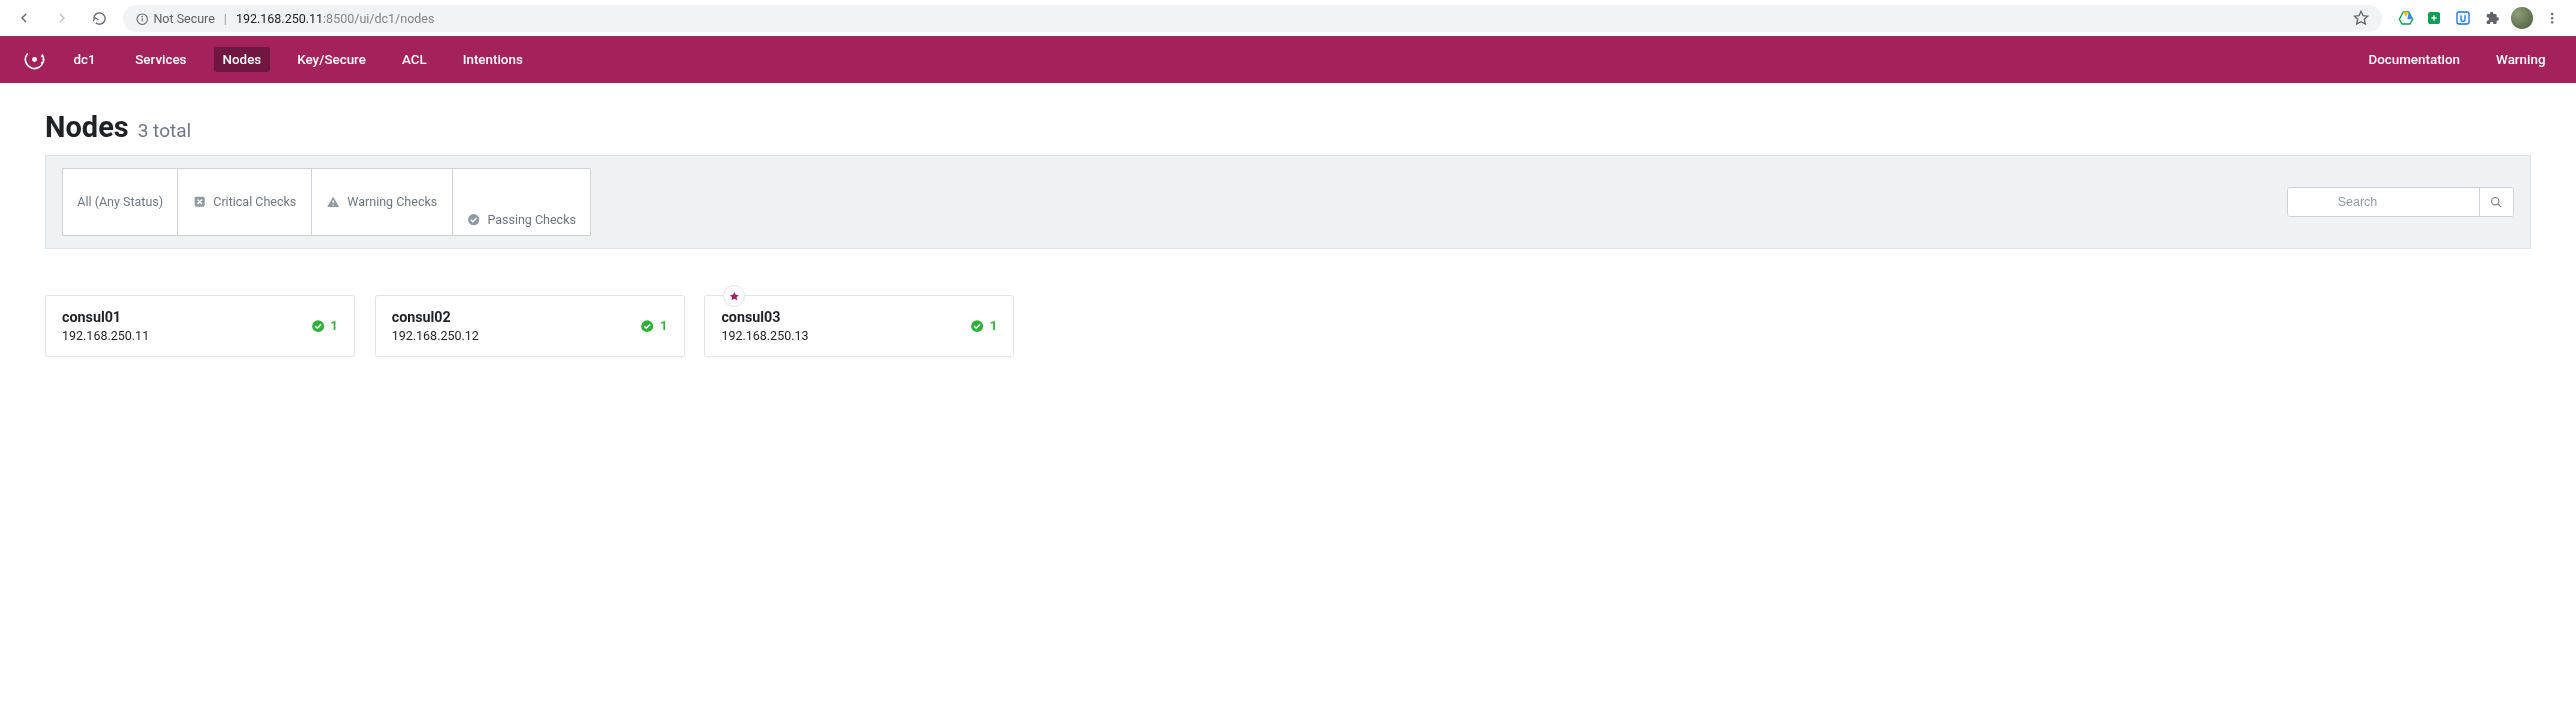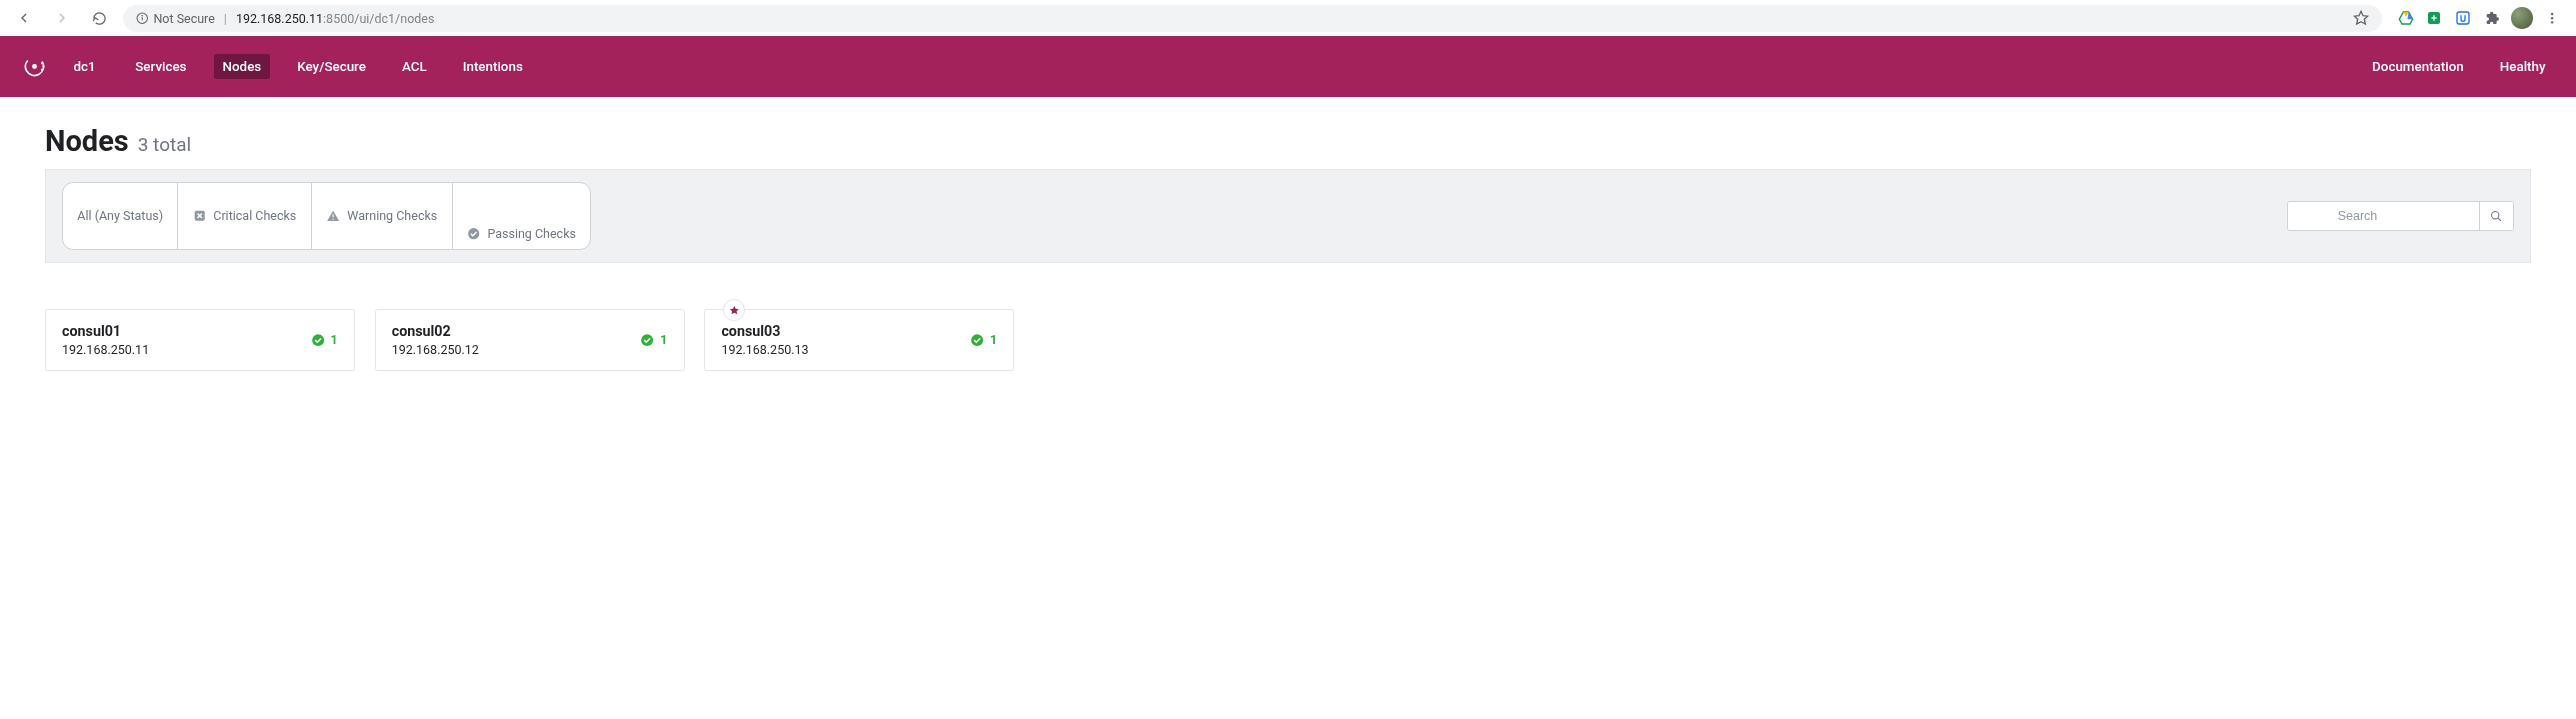--- a/index.html
+++ b/index.html
@@ -3,45 +3,45 @@
   <meta charset="utf-8">
   <style>
     * { margin: 0; padding: 0; box-sizing: border-box; }
     body { font-family: -apple-system, BlinkMacSystemFont, "Segoe UI", Roboto, Helvetica, Arial, sans-serif; background: #fff; }
 
     
     .browser-chrome { display: flex; align-items: center; height: 36px; padding: 0 9px; gap: 9px; background: #fff; }
     .chrome-btn { width: 29px; height: 29px; display: flex; align-items: center; justify-content: center; border-radius: 50%; cursor: pointer; color: #5f6368; }
     .chrome-btn.disabled { color: #bdbdbd; }
     .address-bar { flex: 1; display: flex; align-items: center; height: 27px; background: #f1f3f4; border-radius: 13.4px; padding: 0 12.5px; gap: 9px; color: #5f6368; font-size: 12.5px; }
-    .address-secure { display: flex; align-items: center; gap: 5.4px; color: #5f6368; }
+    .address-secure { display: flex; align-items: flex-end; gap: 5.4px; color: #5f6368; }
     .address-sep { color: #9aa0a6; }
     .address-url { color: #202124; }
     .address-url .gray { color: #80868b; }
     .chrome-right { display: flex; align-items: center; gap: 10.7px; padding: 0 5.4px; }
     .ext-icon { width: 18px; height: 18px; display: flex; align-items: center; justify-content: center; }
     .avatar { width: 21.5px; height: 21.5px; border-radius: 50%; background: radial-gradient(circle at 30% 30%, #8d9e7a, #4a5a3a); }
 
     
-    .nav { background: #a3225b; height: 61px; display: flex; align-items: center; padding: 0 21.5px; gap: 18px; color: #fff; }
+    .nav { background: #a3225b; height: 47px; display: flex; align-items: center; padding: 0 21.5px; gap: 18px; color: #fff; }
     .logo { width: 25px; height: 25px; display: flex; align-items: center; justify-content: center; }
     .nav-item { font-size: 13.4px; font-weight: 500; padding: 5.4px 9px; border-radius: 2.7px; cursor: pointer; color: #fff; }
     .nav-item.dc { font-weight: 500; margin-right: 3.6px; }
     .nav-item.active { background: #6f1740; }
     .nav-spacer { flex: 1; }
 
     
     .content { padding: 27px 45px; }
     .title-row { display: flex; align-items: baseline; gap: 9px; border-bottom: 0.9px solid #e1e4e8; padding-bottom: 10.7px; }
     .title { font-size: 29px; font-weight: 700; color: #1f2124; }
     .title-count { font-size: 19px; color: #6f7682; }
 
     
     .filter-bar { background: #f0f1f2; border: 0.9px solid #e1e4e8; border-top: none; padding: 12.5px 16px; display: flex; align-items: center; }
-    .filter-tabs { display: flex; border: 0.9px solid #cfd2d6; border-radius: 11px; overflow: hidden; background: #fff; }
+    .filter-tabs { display: flex; border: 0.9px solid #cfd2d6; border-radius: 1px; overflow: hidden; background: #fff; }
     .filter-tab { padding: 7.2px 14.3px; border-right: 0.9px solid #cfd2d6; display: flex; align-items: center; gap: 7.2px; font-size: 12.5px; color: #6f7682; cursor: pointer; }
     .filter-tab:last-child { border-right: none; margin-top: 36px; }
     .filter-tab svg { flex-shrink: 0; }
     .filter-spacer { flex: 1; }
     .search-wrap { display: flex; border: 0.9px solid #cfd2d6; border-radius: 2.7px; overflow: hidden; background: #fff; }
     .search-input { border: none; padding: 7.2px 10.7px; font-size: 12.5px; width: 152px; outline: none; color: #333; margin-left: 39px; }
     .search-input::placeholder { color: #9099a3; }
     .search-btn { border: none; border-left: 0.9px solid #cfd2d6; background: #fff; width: 34px; display: flex; align-items: center; justify-content: center; cursor: pointer; color: #6f7682; }
 
     
@@ -141,21 +141,21 @@
       </svg>
   </div>
   <div class="nav-item dc">dc1</div>
   <div class="nav-item">Services</div>
   <div class="nav-item active">Nodes</div>
   <div class="nav-item">Key/Secure</div>
   <div class="nav-item">ACL</div>
   <div class="nav-item">Intentions</div>
   <div class="nav-spacer"></div>
   <div class="nav-item">Documentation</div>
-  <div class="nav-item">Healthy</div>
+  <div class="nav-item">Warning</div>
 </div>
 
 <div class="content">
   <div class="title-row">
     <div class="title">Nodes</div>
     <div class="title-count">3 total</div>
   </div>
 
   <div class="filter-bar">
     <div class="filter-tabs">

